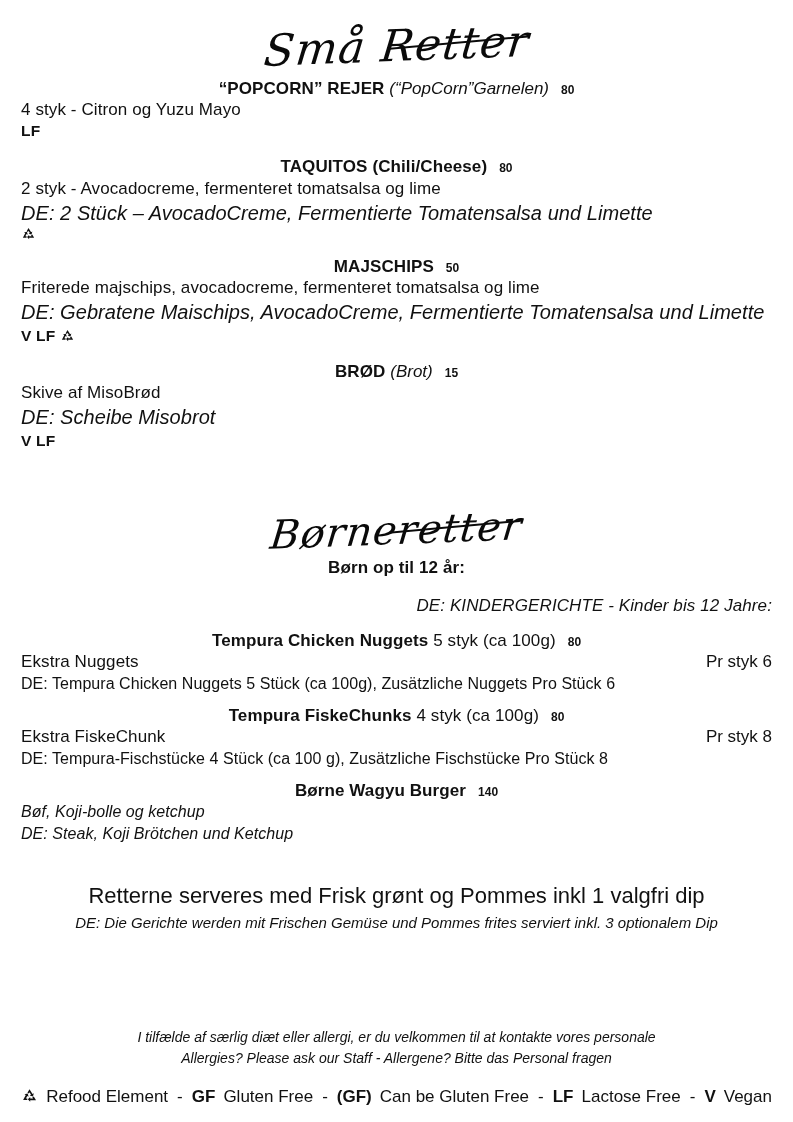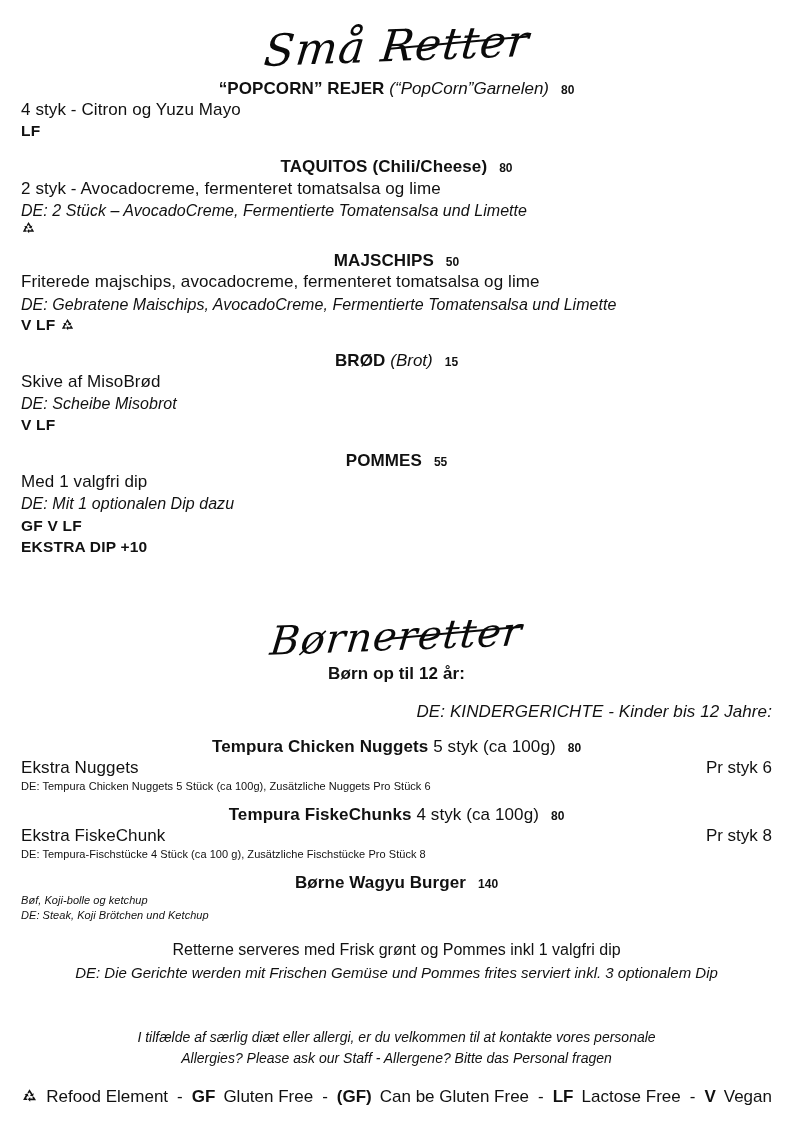--- a/index.html
+++ b/index.html
@@ -111,21 +111,21 @@
     justify-content: space-between;
     gap: 3px;
   }
   .desc-extra {
     font-size: 17px;
     white-space: nowrap;
     text-align: right;
   }
 
   .item-de {
-    font-size: 16px;
+    font-size: 20px;
     font-style: italic;
     line-height: 1.35;
     letter-spacing: 0.05px;
   }
   .item-de.plain { font-style: normal; }
 
   .item-tags {
     font-size: 15.5px;
     font-weight: bold;
     line-height: 1.35;
@@ -164,26 +164,26 @@
   .kids-sub-de {
     text-align: right;
     font-size: 17px;
     font-style: italic;
     letter-spacing: 0.1px;
     margin-top: 18px;
     margin-bottom: 14px;
   }
 
   .kid-item { margin-bottom: 10px; }
-  .kid-item .item-de { font-size: 11px; }
+  .kid-item .item-de { font-size: 16px; }
 
   .kid-note {
     text-align: center;
-    font-size: 16px;
-    margin-top: 16px;
+    font-size: 22px;
+    margin-top: 37px;
     line-height: 1.35;
   }
   .kid-note-de {
     text-align: center;
     font-size: 15px;
     font-style: italic;
     line-height: 1.35;
     margin-top: 2px;
   }
 
@@ -291,34 +291,20 @@
         </div>
         <div class="item-price">15</div>
       </div>
       <div class="item-desc">Skive af MisoBrød</div>
       <div class="item-de">DE: Scheibe Misobrot</div>
       <div class="item-tags">
         <span>V LF</span>
       </div>
     </div>
 
-    <div class="item">
-      <div class="item-head">
-        <div class="item-title">
-          <span>POMMES</span>
-        </div>
-        <div class="item-price">55</div>
-      </div>
-      <div class="item-desc">Med 1 valgfri dip</div>
-      <div class="item-de">DE: Mit 1 optionalen Dip dazu</div>
-      <div class="tag-stack">
-        <div class="tag-line">GF V LF</div>
-        <div class="tag-line">EKSTRA DIP +10</div>
-      </div>
-    </div>
 
   </div>
 
   <div class="spacer-lg"></div>
 
   <div class="script-heading script-boerne">
     <span class="script-inner">Børneretter</span>
   </div>
 
   <div class="kids-sub">Børn op til 12 år:</div>

